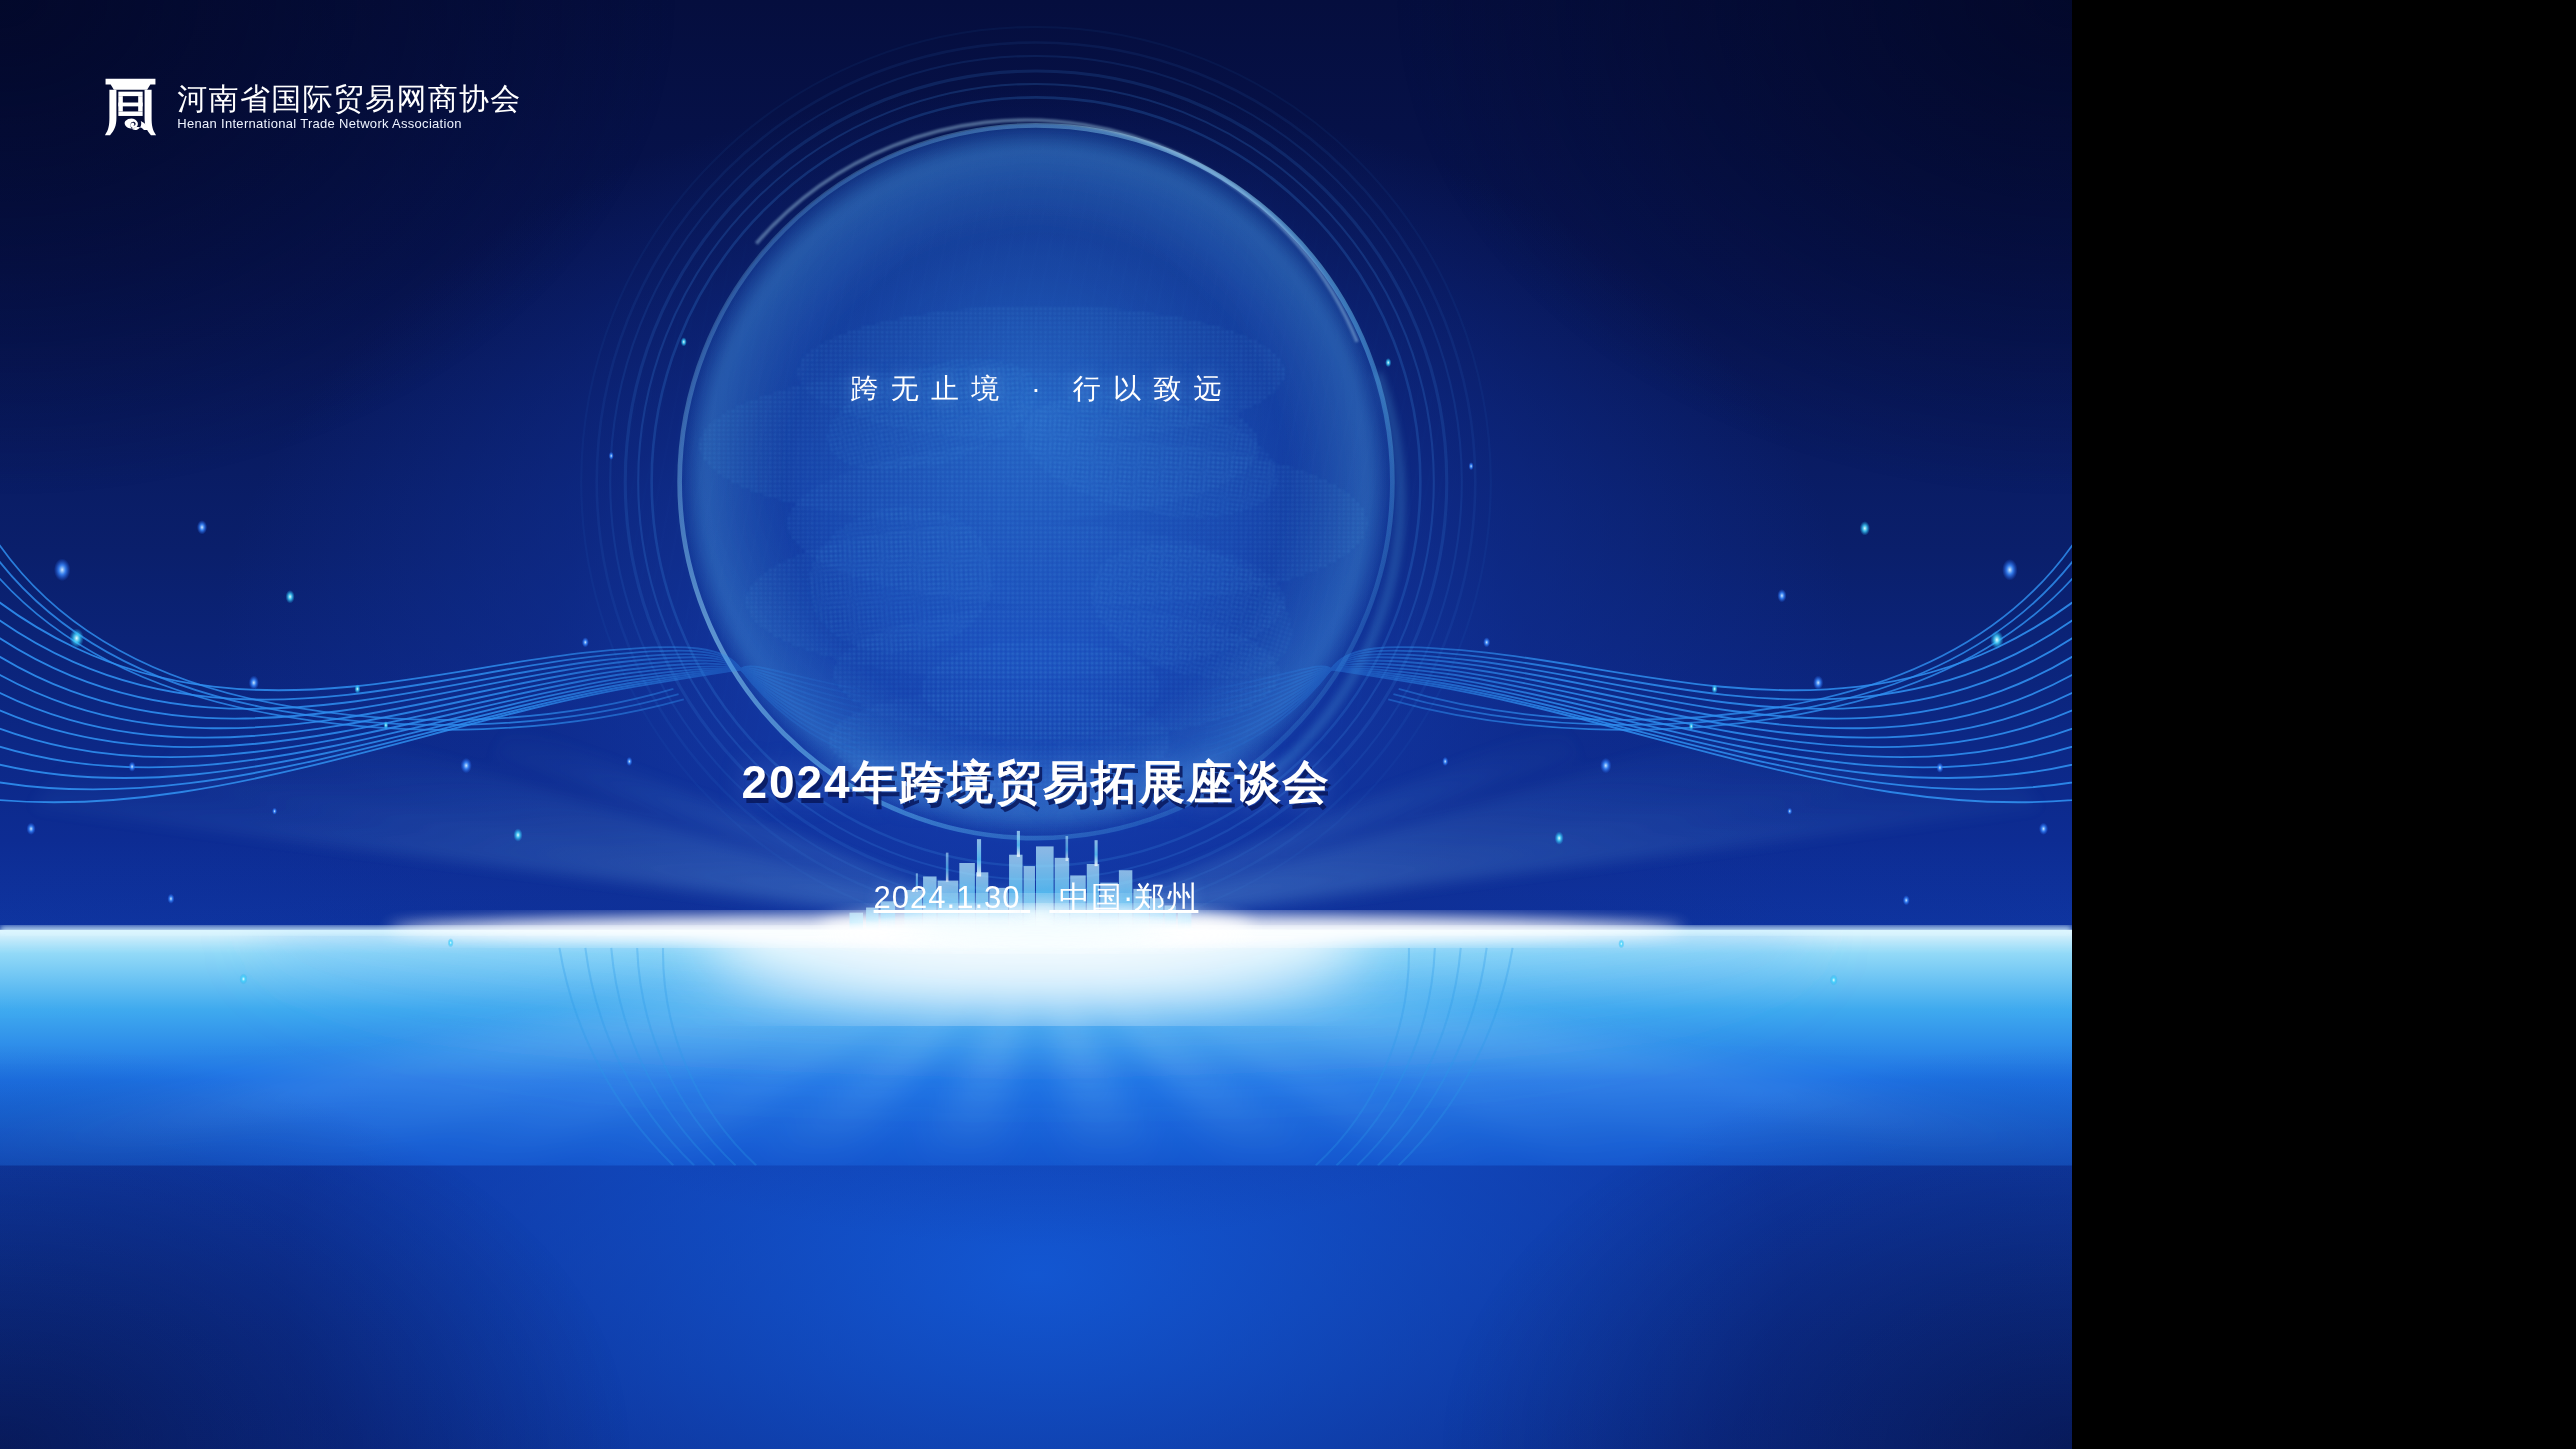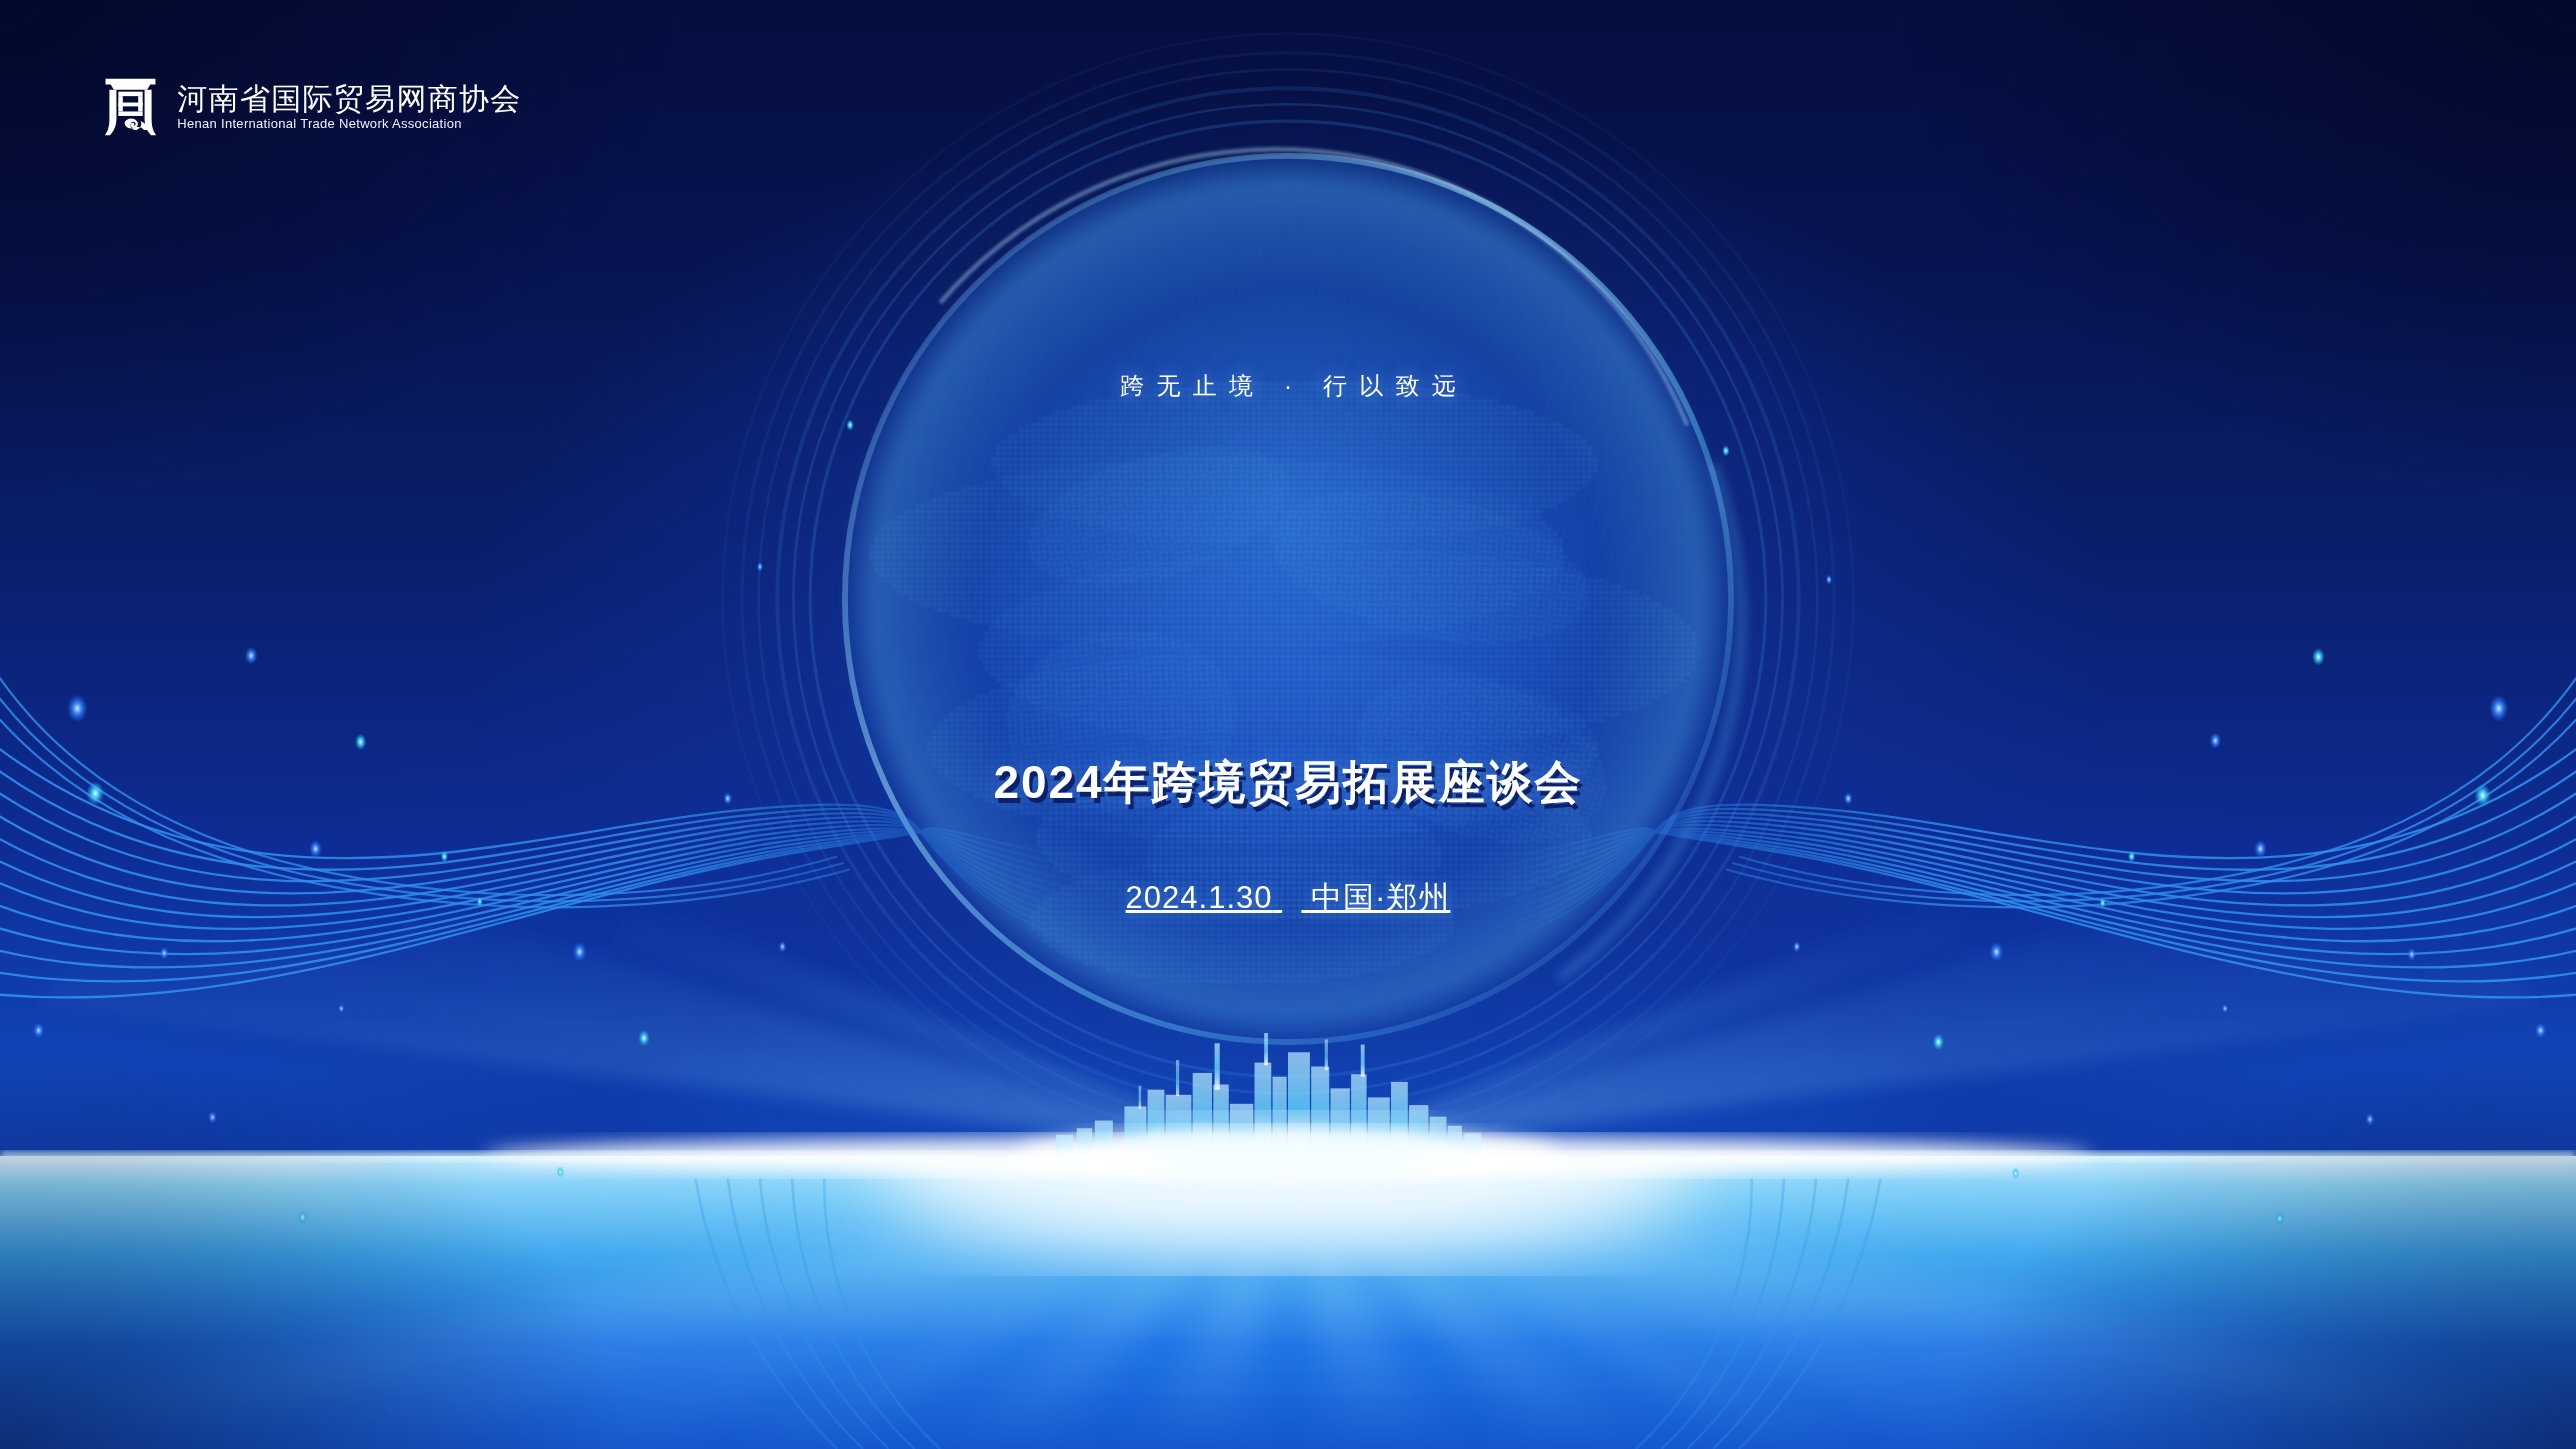--- a/index.html
+++ b/index.html
@@ -3,21 +3,21 @@
 <meta charset="utf-8">
 <style>
   * { margin:0; padding:0; box-sizing:border-box; }
   html,body { background:#000; }
   body {
     font-family:"Liberation Sans","DejaVu Sans",sans-serif;
   }
 
   #poster {
     position:relative;
-    width:2576px; height:1449px;
+    width:2072px; height:1449px;
     overflow:hidden;
     background:#0f766e;
   }
 
   
   .layer { position:absolute; inset:0; }
 
   
   #bg-base{
     background:
@@ -65,21 +65,21 @@
   }
   #logo-en{
     font-size:13px; color:#eef3ff; letter-spacing:0.3px; line-height:1;
     font-weight:400;
   }
 
   
   #tagline{
     position:absolute; left:0; right:0; top:370px;
     text-align:center;
-    font-size:24px; color:#ffffff; letter-spacing:12.2px;
+    font-size:28px; color:#ffffff; letter-spacing:12.2px;
     text-indent:12.2px;
     text-shadow:0 0 16.7px rgba(150,200,255,.55);
   }
 
   
   #headline{
     position:absolute; left:0; right:0; top:448px;
     text-align:center;
     font-size:187px; line-height:1;
     font-weight:700;

